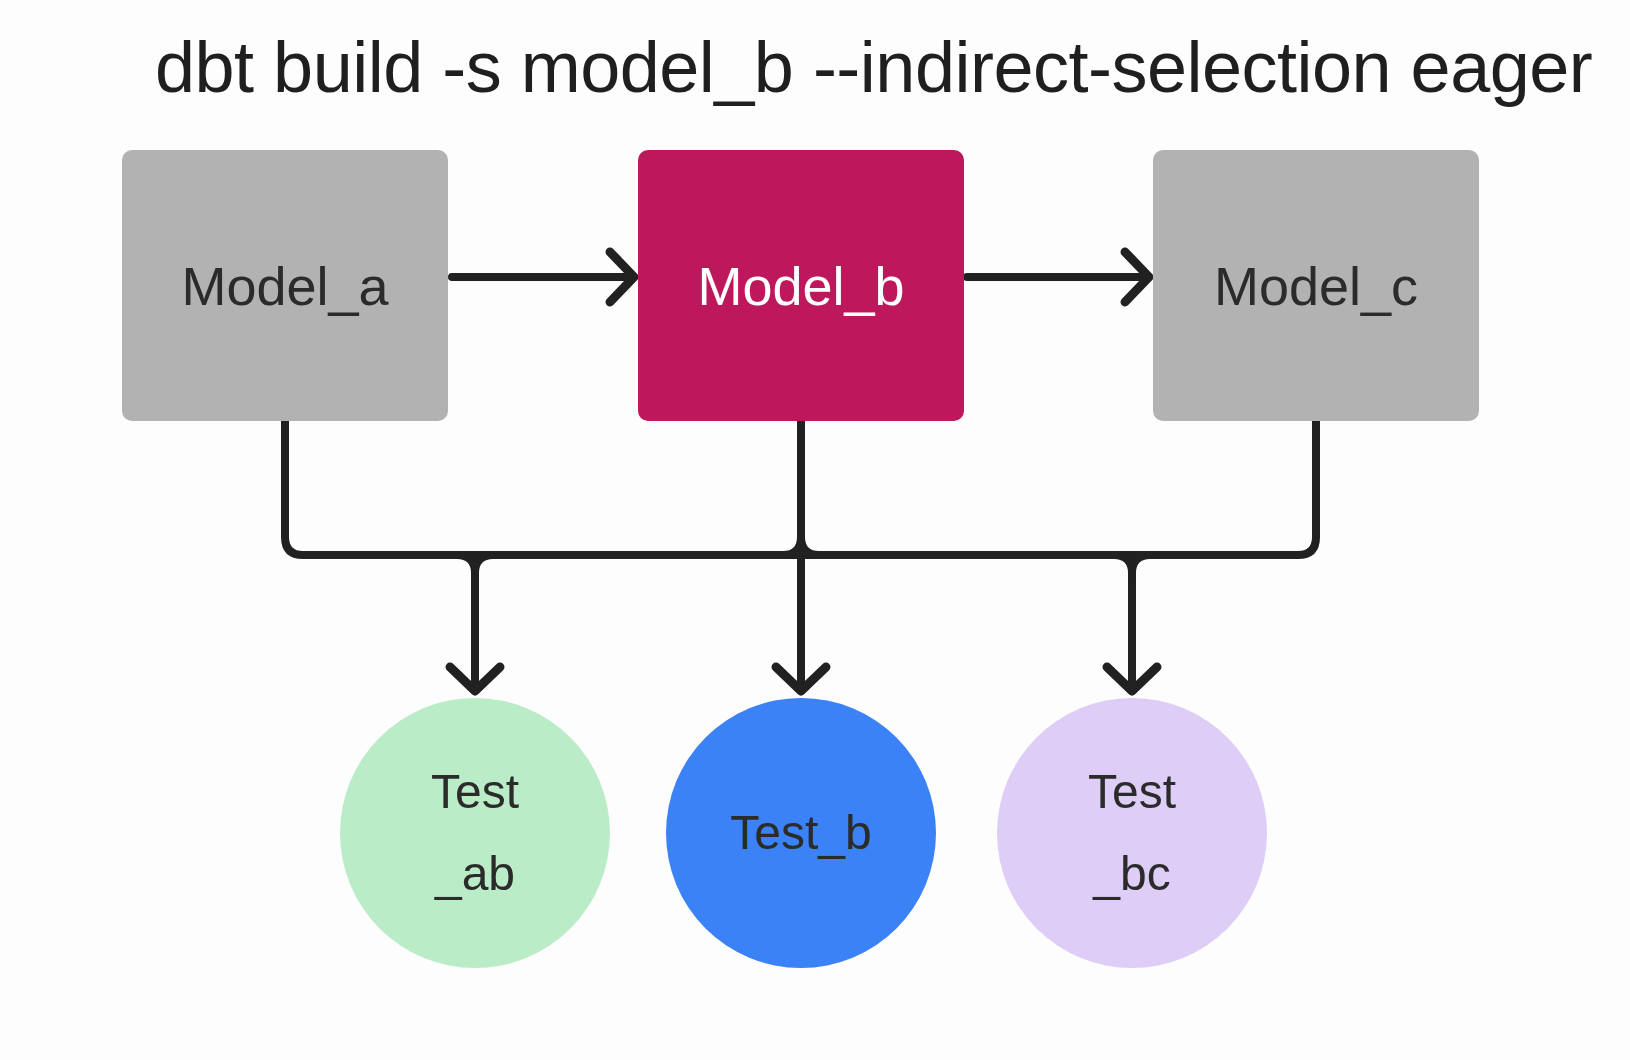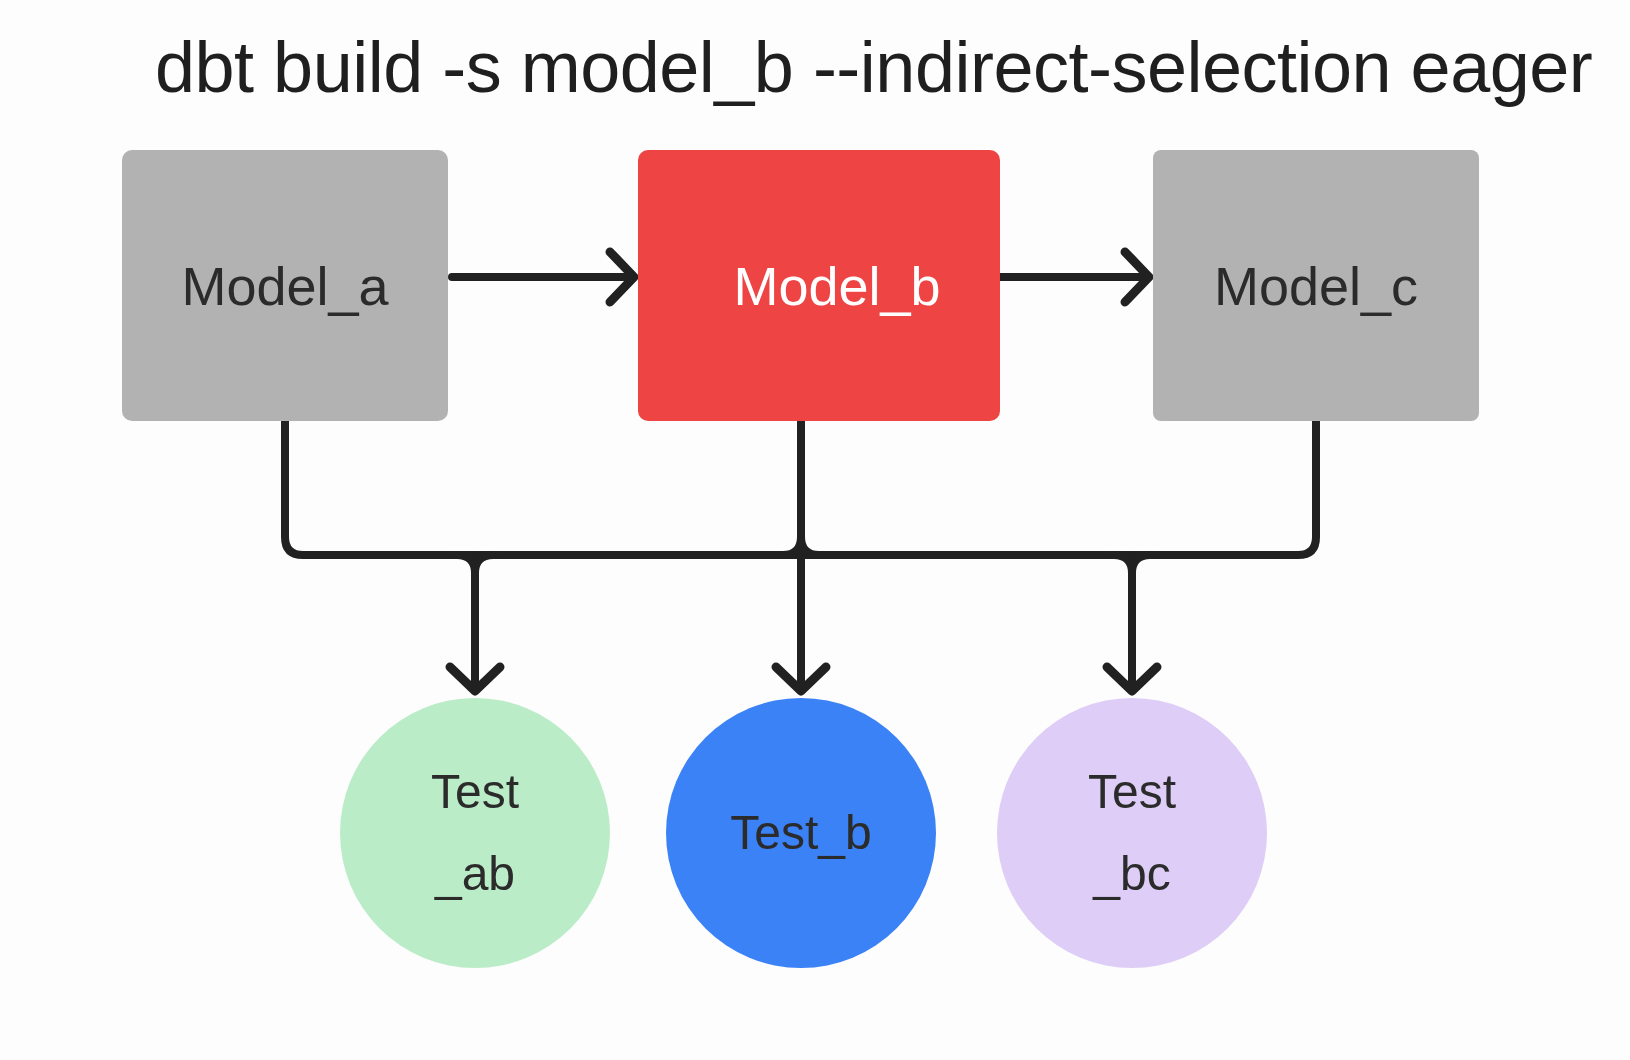--- a/index.html
+++ b/index.html
@@ -69,25 +69,25 @@
 
     <path class="head" d="M450 667 L475 691 L500 667" style="stroke: rgb(33, 33, 33);"></path>
     <path class="head" d="M776 667 L801 691 L826 667" style="stroke: rgb(33, 33, 33);"></path>
     <path class="head" d="M1107 667 L1132 691 L1157 667" style="stroke: rgb(33, 33, 33);"></path>
   </svg>
 
   <div class="node model model-a" style="background-color: rgb(178, 178, 178); color: rgb(43, 43, 43);">
     <span>Model_a</span>
   </div>
 
-  <div class="node model model-b" style="background-color: #ef4444; color: rgb(255, 255, 255); padding-left: 36px;">
+  <div class="node model model-b" style="background-color: #be185d; color: rgb(255, 255, 255);">
     <span>Model_b</span>
   </div>
 
-  <div class="node model model-c" style="background-color: rgb(178, 178, 178); color: rgb(43, 43, 43); border-radius: 8px;">
+  <div class="node model model-c" style="background-color: rgb(178, 178, 178); color: rgb(43, 43, 43);">
     <span>Model_c</span>
   </div>
 
   <div class="node test test-ab" style="background-color: rgb(187, 236, 200);">
     <span>Test</span>
     <span>_ab</span>
   </div>
 
   <div class="node test test-b" style="background-color: #3b82f6;">
     <span>Test_b</span>

